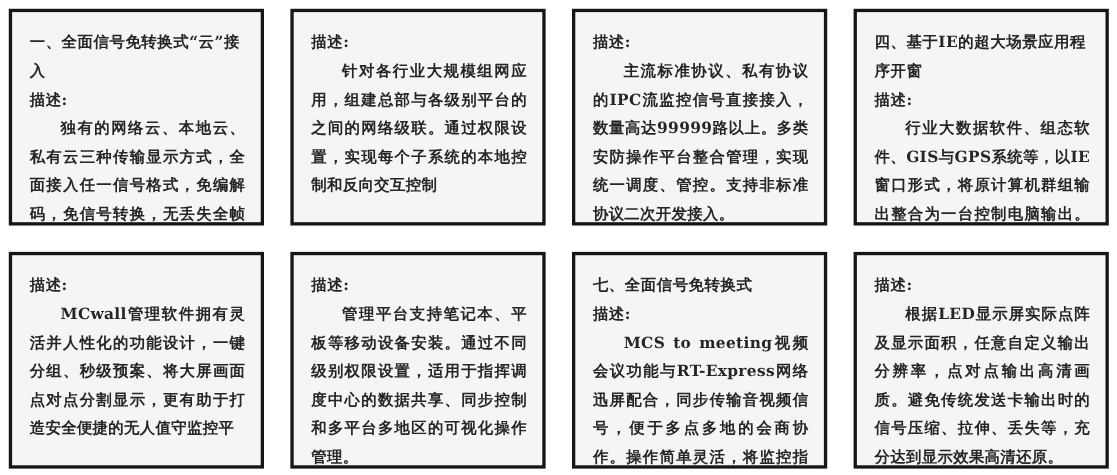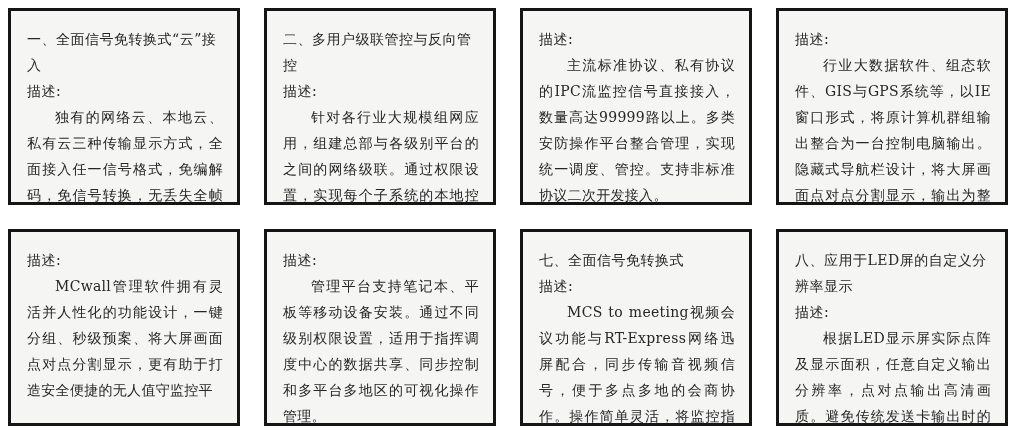--- a/index.html
+++ b/index.html
@@ -24,20 +24,21 @@
   }
   .card {
     box-sizing: border-box;
     border: 3px solid #151515;
     background: #f5f5f4;
     padding: 15px 14px 10px 16px;
     color: #262626;
     font-size: 14px;
     line-height: 26px;
     overflow: hidden;
+    font-weight: bold;
   }
   .card-title {
     letter-spacing: 0.5px;
   }
   .desc-label {
     letter-spacing: 0.5px;
   }
   .card-body {
     margin: 0;
     text-indent: 2em;
@@ -50,31 +51,31 @@
 
 <div class="grid">
 
   <div class="card">
     <div class="card-title">一、全面信号免转换式“云”接入</div>
     <div class="desc-label">描述:</div>
     <p class="card-body">独有的网络云、本地云、私有云三种传输显示方式，全面接入任一信号格式，免编解码，免信号转换，无丢失全帧传输、流畅显示。</p>
   </div>
 
   <div class="card">
-    <div class="card-title">二、多用户级联管控与反向管控</div>
     <div class="desc-label">描述:</div>
     <p class="card-body">针对各行业大规模组网应用，组建总部与各级别平台的之间的网络级联。通过权限设置，实现每个子系统的本地控制和反向交互控制</p>
   </div>
 
   <div class="card">
     <div class="desc-label">描述:</div>
     <p class="card-body">主流标准协议、私有协议的IPC流监控信号直接接入，数量高达99999路以上。多类安防操作平台整合管理，实现统一调度、管控。支持非标准协议二次开发接入。</p>
   </div>
 
   <div class="card">
+    <div class="card-title">四、基于IE的超大场景应用程序开窗</div>
     <div class="desc-label">描述:</div>
     <p class="card-body">行业大数据软件、组态软件、GIS与GPS系统等，以IE窗口形式，将原计算机群组输出整合为一台控制电脑输出。隐藏式导航栏设计，将大屏画面点对点分割显示，输出为整体超大型数据场景。</p>
   </div>
 
   <div class="card">
     <div class="desc-label">描述:</div>
     <p class="card-body">MCwall管理软件拥有灵活并人性化的功能设计，一键分组、秒级预案、将大屏画面点对点分割显示，更有助于打造安全便捷的无人值守监控平</p>
   </div>
 
   <div class="card">
@@ -82,19 +83,18 @@
     <p class="card-body">管理平台支持笔记本、平板等移动设备安装。通过不同级别权限设置，适用于指挥调度中心的数据共享、同步控制和多平台多地区的可视化操作管理。</p>
   </div>
 
   <div class="card">
     <div class="card-title">七、全面信号免转换式</div>
     <div class="desc-label">描述:</div>
     <p class="card-body">MCS to meeting视频会议功能与RT-Express网络迅屏配合，同步传输音视频信号，便于多点多地的会商协作。操作简单灵活，将监控指挥与工作协同无缝对接。</p>
   </div>
 
   <div class="card">
-    <div class="card-title">八、应用于LED屏的自定义分辨率显示</div>
     <div class="desc-label">描述:</div>
     <p class="card-body">根据LED显示屏实际点阵及显示面积，任意自定义输出分辨率，点对点输出高清画质。避免传统发送卡输出时的信号压缩、拉伸、丢失等，充分达到显示效果高清还原。</p>
 
   </div>
 
 </div>
 
 </body></html>

